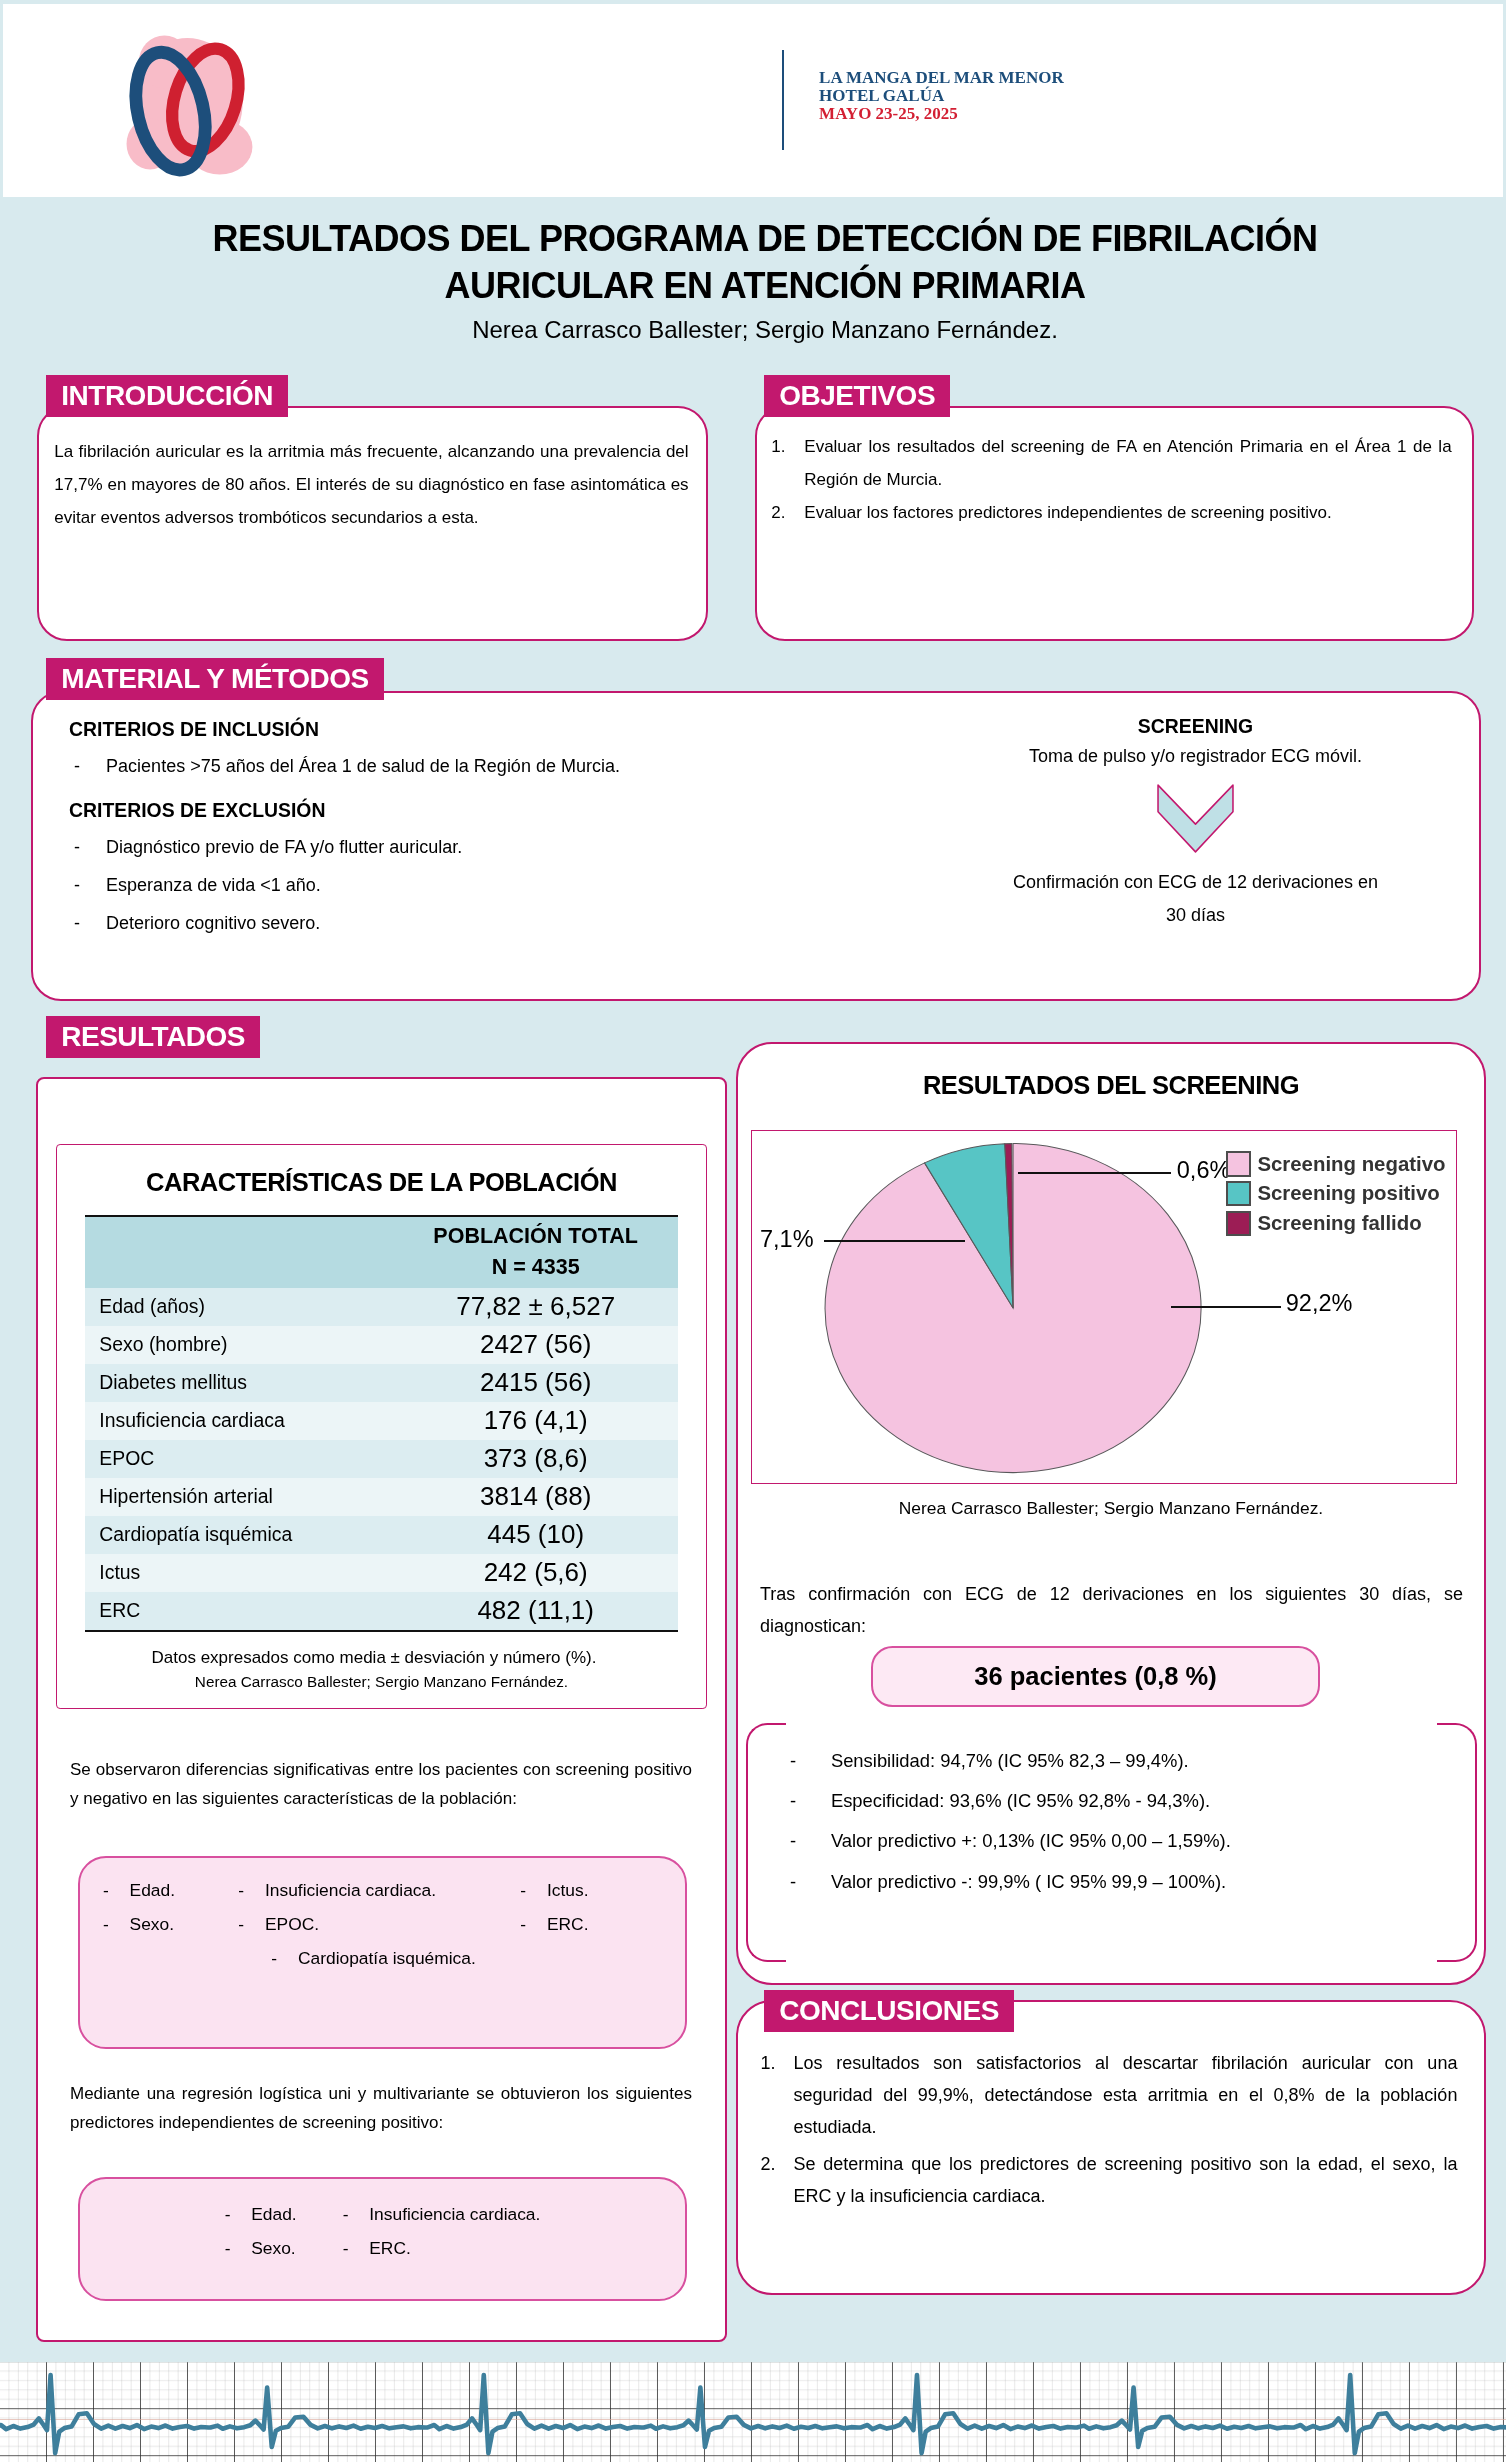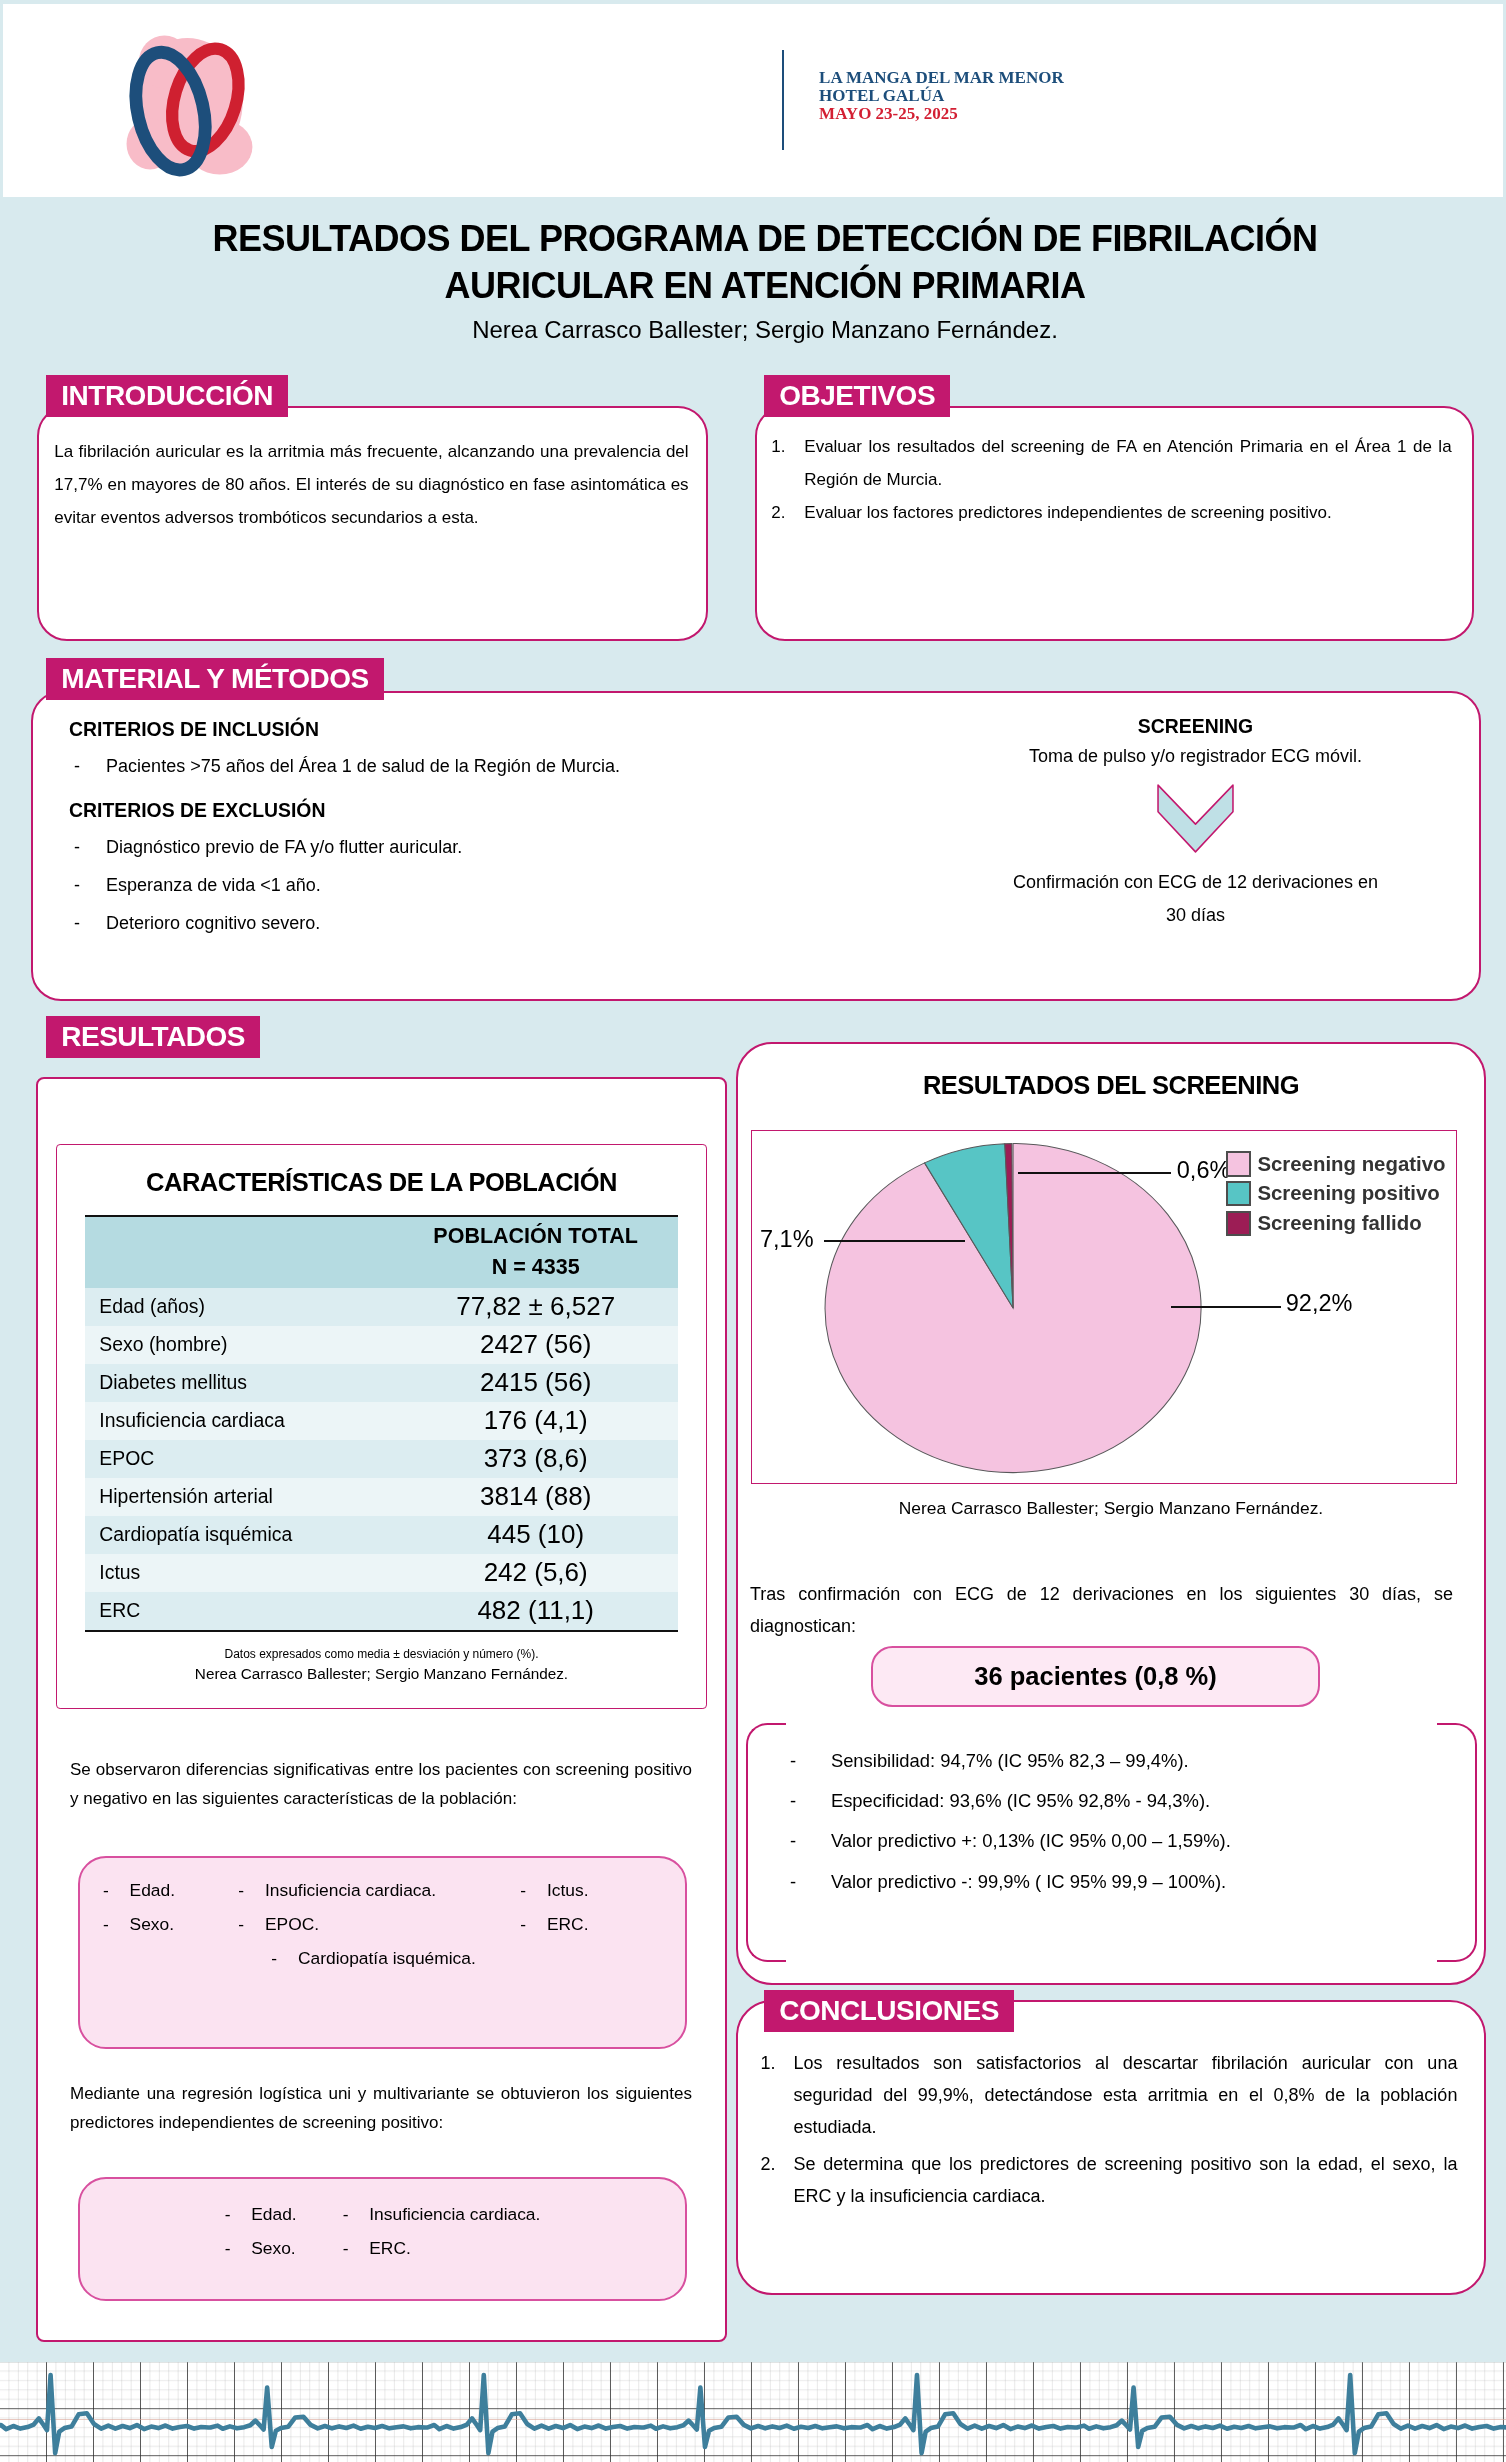--- a/index.html
+++ b/index.html
@@ -54,21 +54,21 @@
   .card-title{font-size:25.5px;font-weight:bold;text-align:center;margin-top:22.5px;letter-spacing:-0.5px;}
   .char-table{margin:18.4px auto 0 auto;width:593px;border-top:2px solid #111;border-bottom:2px solid #111;}
   .tr{display:flex;}
   .tr .tl{width:52%;padding-left:14.3px;box-sizing:border-box;display:flex;align-items:center;font-size:19.4px;}
   .tr .tv{width:48%;display:flex;align-items:center;justify-content:center;font-size:26px;}
   .tr.head{background:#b5dbe1;height:71px;}
   .tr.head .tv{flex-direction:column;justify-content:center;font-size:21.5px;font-weight:bold;line-height:1.45;}
   .tr.r{height:38px;}
   .tr.odd{background:#dcedf1;}
   .tr.even{background:#ecf5f7;}
-  .tcaption{font-size:12px;text-align:center;margin-top:13.3px;line-height:1.5;}
+  .tcaption{font-size:17px;text-align:left;margin-top:13.3px;line-height:1.5;}
   .tcredit{font-size:15.3px;text-align:center;margin-top:2px;}
 
   .lpara{position:absolute;left:32px;width:622px;font-size:17px;line-height:1.72;text-align:justify;}
   .pinkbox{position:absolute;background:#fbe3f1;border:2px solid #d8509f;border-radius:28px;box-sizing:border-box;}
   .pinkbox .fitem{font-size:17.4px;margin-bottom:13.3px;display:flex;}
   .pinkbox .fitem .dash{flex:none;width:26.6px;text-align:left;}
   .fcols{display:flex;padding:21.5px 18px 5.1px 23px;}
   .fcol1{width:24%;}
   .fcol2{width:50%;}
   .fcol3{width:26%;}
@@ -79,21 +79,21 @@
   .rs-title{font-size:25.5px;font-weight:bold;text-align:center;margin-top:26.6px;letter-spacing:-0.5px;}
   .pie-panel{position:absolute;left:12.8px;top:86px;width:704px;height:352px;border:1.5px solid #c2186e;background:#fff;}
   .pie-panel svg{position:absolute;left:0;top:0;}
   .callout-line{position:absolute;height:2px;background:#111;}
   .callout-lbl{position:absolute;font-size:23.5px;color:#000;}
   .legend{position:absolute;left:474px;top:20.4px;}
   .lrow{display:flex;align-items:center;margin-bottom:4.1px;}
   .lsw{width:21.5px;height:21.5px;border:2px solid #4d4d4d;flex:none;}
   .llb{font-size:20.4px;font-weight:bold;color:#333;margin-left:6.1px;white-space:nowrap;}
   .rs-credit{position:absolute;left:0;top:454px;width:100%;text-align:center;font-size:17.4px;}
-  .rs-para{position:absolute;left:12px;top:535px;width:703px;font-size:18px;line-height:1.75;text-align:justify;}
+  .rs-para{position:absolute;left:22px;top:535px;width:703px;font-size:18px;line-height:1.75;text-align:justify;}
   .diagnosed{position:absolute;left:133px;top:602px;width:445px;height:57px;background:#fde9f4;border:2px solid #d8509f;border-radius:21.5px;display:flex;align-items:center;justify-content:center;font-size:25.5px;font-weight:bold;}
   .stats{position:absolute;left:7.7px;top:679px;width:731px;height:239px;box-sizing:border-box;padding:26.6px 41px 0 36px;}
   .stats::before{content:"";position:absolute;left:0;top:0;bottom:0;width:38px;border:2.6px solid #c2186e;border-right:none;border-radius:21.5px 0 0 21.5px;}
   .stats::after{content:"";position:absolute;right:0;top:0;bottom:0;width:38px;border:2.6px solid #c2186e;border-left:none;border-radius:0 21.5px 21.5px 0;}
   .stats .fitem{font-size:18.4px;margin-bottom:18.4px;display:flex;}
   .stats .fitem .dash{flex:none;width:41px;padding-left:8.2px;}
 
   .conc-list{margin:0;padding:45px 26.6px 0 22.5px;font-size:18px;line-height:1.78;}
   .conc-list li{margin-bottom:5.1px;}
 

